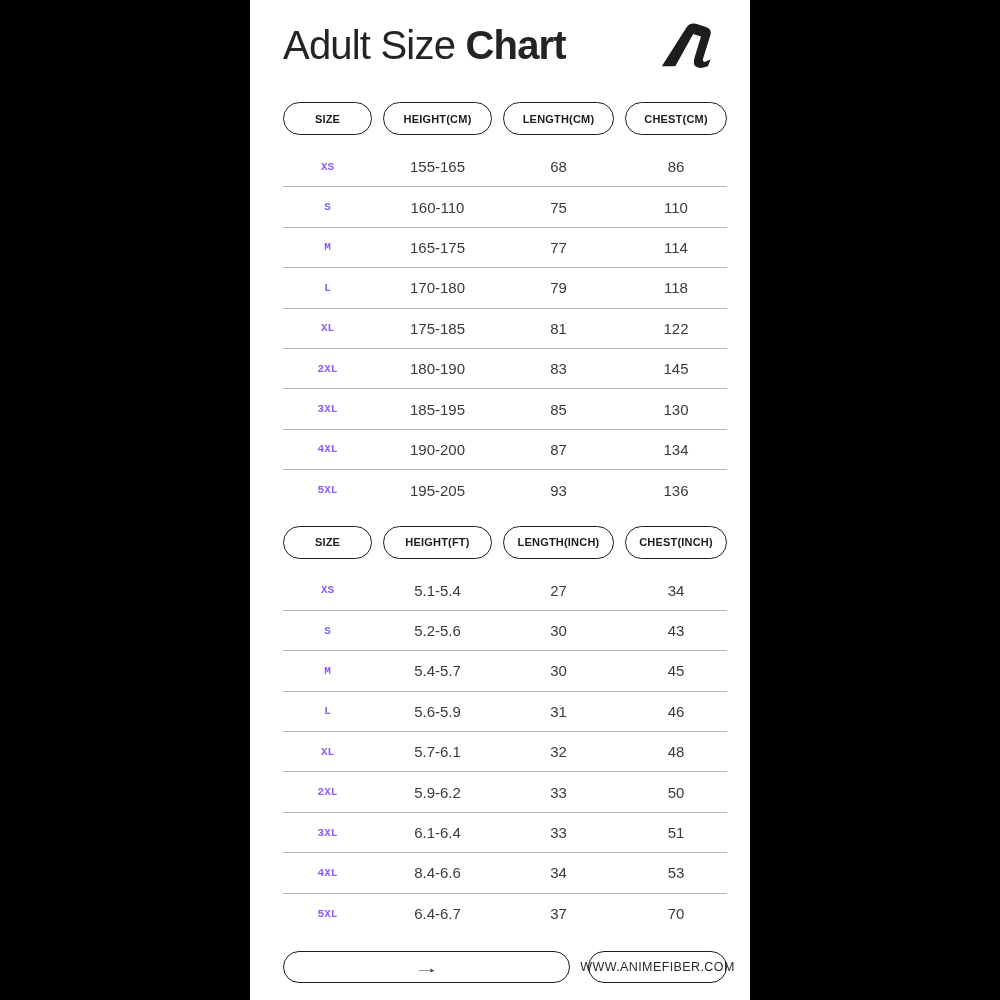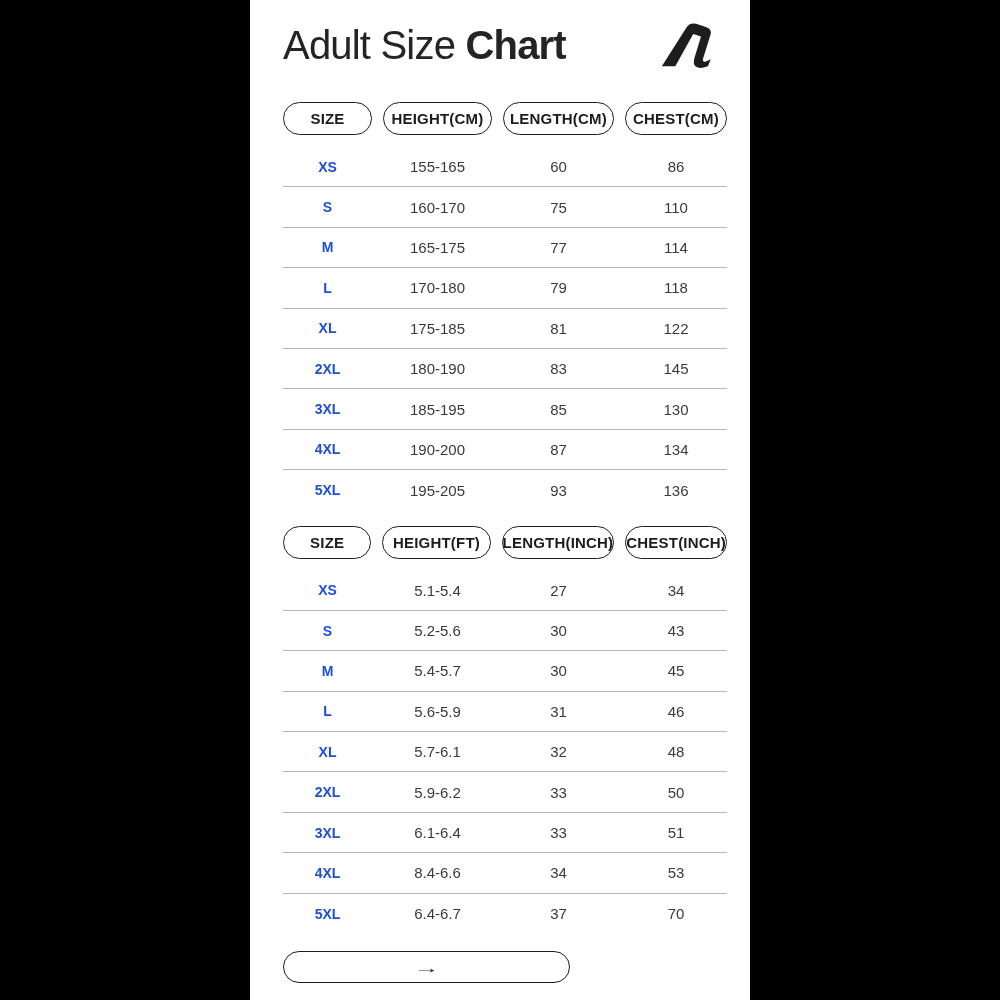--- a/index.html
+++ b/index.html
@@ -19,27 +19,27 @@
   .title b{font-weight:700;}
   .logo{width:62px;height:46px;flex:0 0 auto;margin-right:4px;}
 
   
   .grid{display:grid;grid-template-columns:89fr 109fr 111fr 102fr;column-gap:11px;}
 
   .pills{margin-top:32px;height:33px;}
   .tbl2 .pills{margin-top:15px;}
   .pill{border:1.5px solid var(--pill-border);border-radius:999px;background:#fff;
         display:flex;align-items:center;justify-content:center;
-        font-weight:700;font-size:15px;letter-spacing:0.2px;color:#1c1c1c;white-space:nowrap;}
+        font-weight:700;font-size:11px;letter-spacing:0.2px;color:#1c1c1c;white-space:nowrap;}
 
   .rows{margin-top:12px;}
   .row{height:40.4px;align-items:center;}
   .row:not(:last-child){border-bottom:1px solid var(--line);}
   .cell{text-align:center;font-size:15px;color:var(--ink-soft);}
-  .cell.size{font-weight:700;font-size:14px;color:#1d4ed8;}
+  .cell.size{font-weight:700;font-size:11px;color:#8b5cf6;font-family:Liberation Mono, monospace;}
 
   
   .footer{margin-top:17px;display:flex;justify-content:space-between;align-items:center;}
   .f-pill{height:32px;border:1.3px solid var(--pill-border);border-radius:999px;background:#fff;
           display:flex;align-items:center;justify-content:center;white-space:nowrap;}
   .f-pill.note{width:287px;gap:14px;font-size:14.5px;color:#2a2a2a;}
   .f-pill.site{width:139px;font-size:12.5px;letter-spacing:0.4px;color:#2a2a2a;}
   .arrow{display:inline-block;transform:scaleX(1.7);transform-origin:center;font-size:15px;color:#2a2a2a;}
 </style>
 </head>
@@ -60,26 +60,26 @@
       <div class="pills grid">
           <div class="pill">SIZE</div>
           <div class="pill">HEIGHT(CM)</div>
           <div class="pill">LENGTH(CM)</div>
           <div class="pill">CHEST(CM)</div>
         </div>
       <div class="rows">
           <div class="row grid">
             <div class="cell size">XS</div>
             <div class="cell">155-165</div>
-            <div class="cell">60</div>
+            <div class="cell">68</div>
             <div class="cell">86</div>
           </div>
           <div class="row grid">
             <div class="cell size">S</div>
-            <div class="cell">160-170</div>
+            <div class="cell">160-110</div>
             <div class="cell">75</div>
             <div class="cell">110</div>
           </div>
           <div class="row grid">
             <div class="cell size">M</div>
             <div class="cell">165-175</div>
             <div class="cell">77</div>
             <div class="cell">114</div>
           </div>
           <div class="row grid">
@@ -183,16 +183,19 @@
             <div class="cell">37</div>
             <div class="cell">70</div>
           </div>
         </div>
     </section>
 
     <div class="footer">
       <div class="f-pill note">
         <span class="arrow">→</span>
       </div>
+      <div class="f-pill site">
+        <span>WWW.ANIMEFIBER.COM</span>
+      </div>
     </div>
 
   </div>
 </div>
 
 </body></html>

